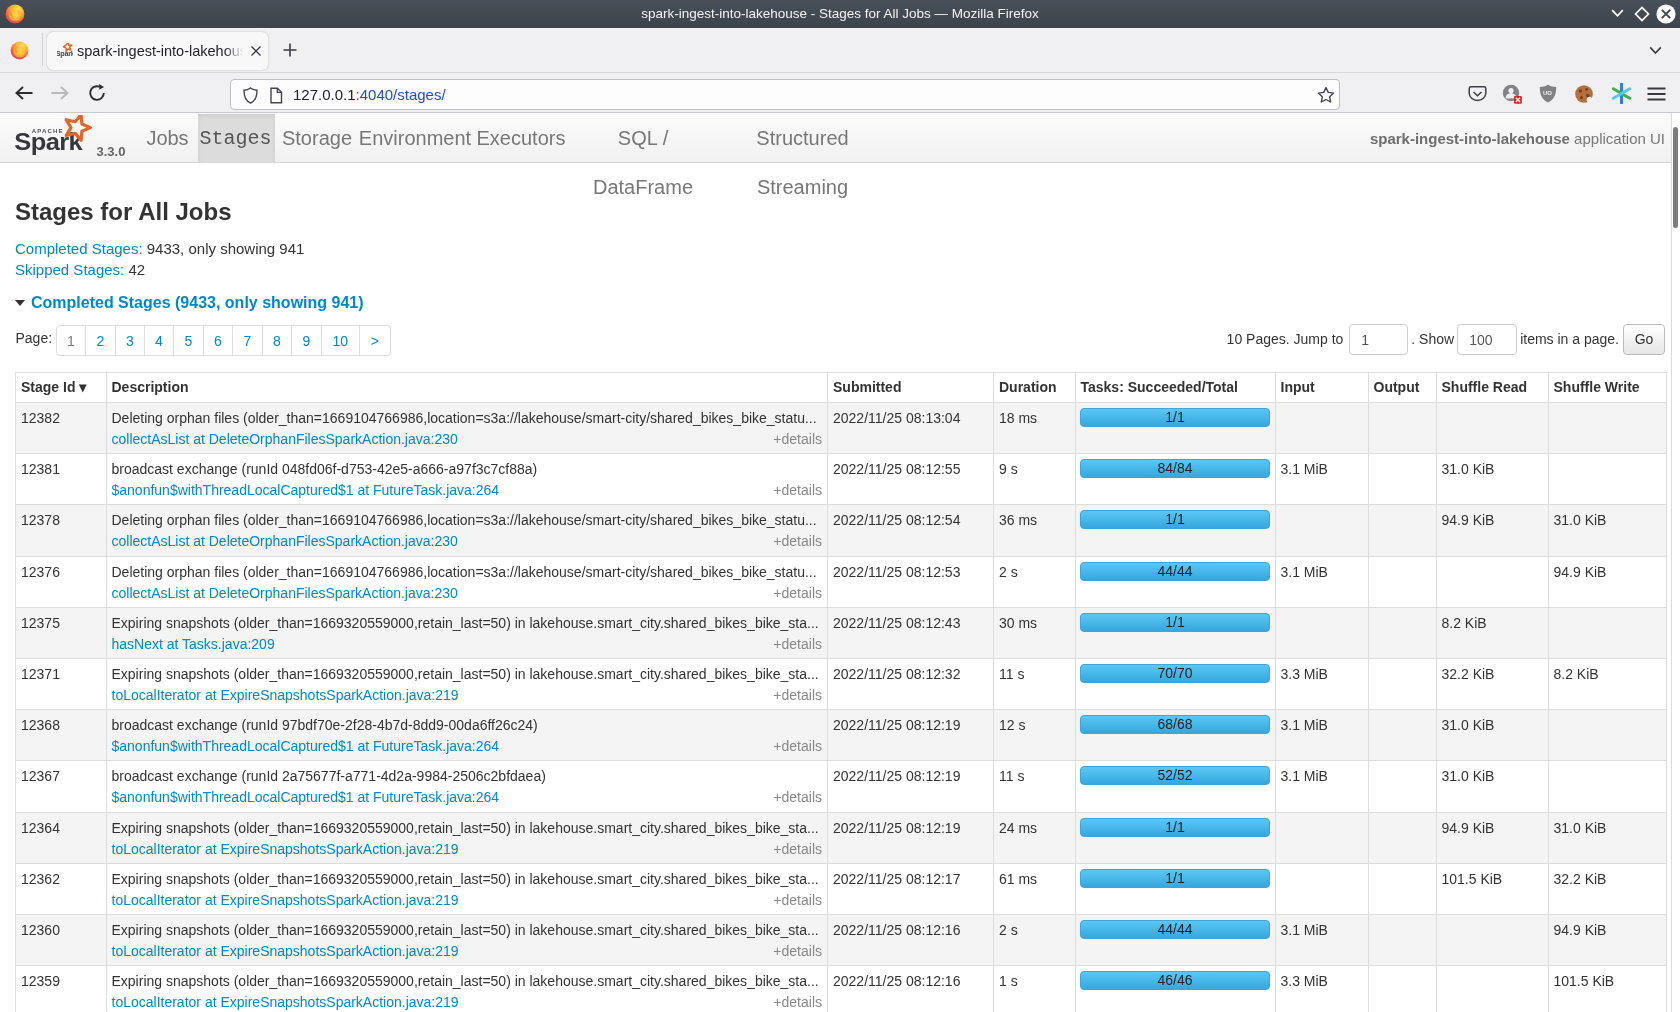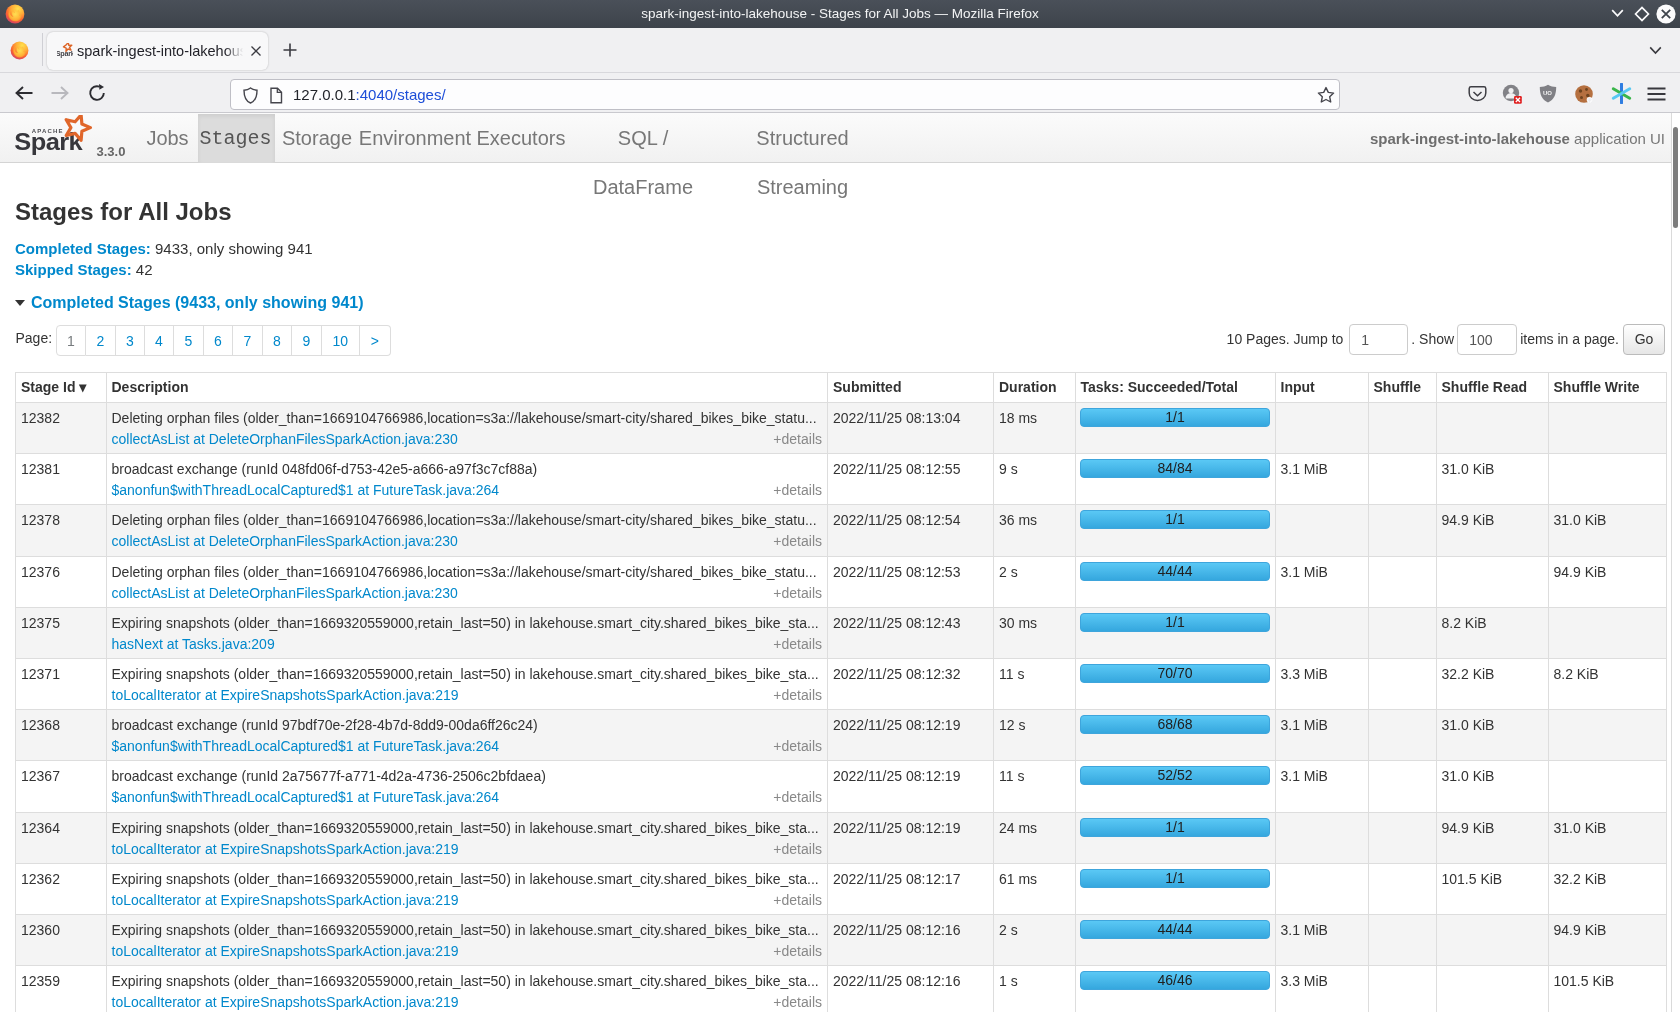--- a/index.html
+++ b/index.html
@@ -36,21 +36,21 @@
   #nav-active { position:absolute; top:1px; height:49px; left:198px; width:77px;
     background:#dcdcdc; box-shadow:inset 0 2px 4px rgba(0,0,0,.07); }
   #appname { position:absolute; top:1px; right:6px; height:49px; line-height:49px;
     color:#777; font-size:15px; }
   #appname b { color:#6e6e6e; }
   #sparklogo { position:absolute; left:13px; top:2px; }
   #version { position:absolute; left:96.5px; top:31px; font-size:13px; font-weight:bold; color:#666; }
 
   #h1 { left:15px; top:82.5px; font-size:24px; line-height:31px; font-weight:bold; color:#333; }
   .summ { font-size:15px; line-height:21px; color:#333; }
-  .summ a { color:#0088cc; font-weight:bold; text-decoration:none; }
+  .summ a { color:#0088cc; font-weight:normal; text-decoration:none; }
   #h4 { left:15px; top:179px; font-size:16px; line-height:22px; font-weight:bold; color:#0088cc; }
   #h4 .arr { display:inline-block; width:0; height:0; border-left:5px solid transparent;
     border-right:5px solid transparent; border-top:6.5px solid #333; margin-right:6px;
     vertical-align:2px; }
 
   
   #pglabel { left:15.5px; top:214.7px; font-size:14px; line-height:21px; color:#333; }
   #pager { left:55.8px; top:211.5px; height:31.5px; }
   #pager span { display:inline-block; float:left; height:31.5px; line-height:30px;
     border:1px solid #ddd; border-left:none; background:#fff; color:#0088cc;
@@ -263,21 +263,21 @@
           <col style="width:118.5px">
       </colgroup>
       <tbody>
           <tr id="hrow">
         <th>Stage Id ▾</th>
             <th>Description</th>
             <th>Submitted</th>
             <th>Duration</th>
         <th>Tasks: Succeeded/Total</th>
             <th>Input</th>
-            <th>Shuffle</th>
+            <th>Output</th>
         <th>Shuffle Read</th>
             <th>Shuffle Write</th>
       </tr>
       <tr class="odd">
         <td>12382</td>
         <td>
               <div class="line1">Deleting orphan files (older_than=1669104766986,location=s3a://lakehouse/smart-city/shared_bikes_bike_statu...</div>
               <div class="line2"><a>collectAsList at DeleteOrphanFilesSparkAction.java:230</a><span class="det">+details</span></div>
             </td>
         <td>2022/11/25 08:13:04</td>
@@ -382,21 +382,21 @@
               <div class="pbar">68/68</div>
             </td>
         <td>3.1 MiB</td>
             <td></td>
             <td>31.0 KiB</td>
             <td></td>
       </tr>
       <tr class="even">
         <td>12367</td>
         <td>
-              <div class="line1">broadcast exchange (runId 2a75677f-a771-4d2a-4736-2506c2bfdaea)</div>
+              <div class="line1">broadcast exchange (runId 2a75677f-a771-4d2a-9984-2506c2bfdaea)</div>
               <div class="line2"><a>$anonfun$withThreadLocalCaptured$1 at FutureTask.java:264</a><span class="det">+details</span></div>
             </td>
         <td>2022/11/25 08:12:19</td>
             <td>11 s</td>
         <td class="tasks">
               <div class="pbar">52/52</div>
             </td>
         <td>3.1 MiB</td>
             <td></td>
             <td>31.0 KiB</td>

